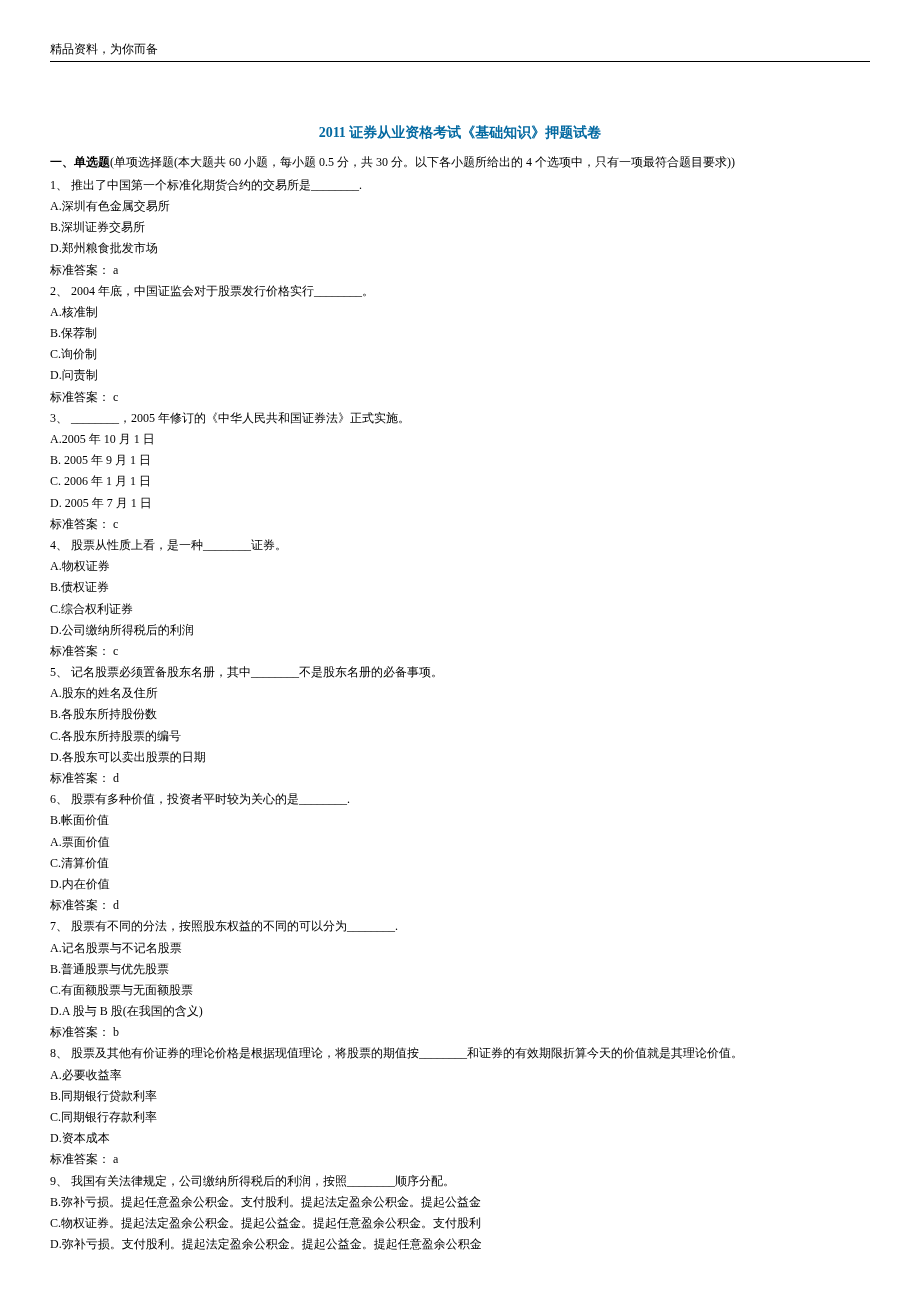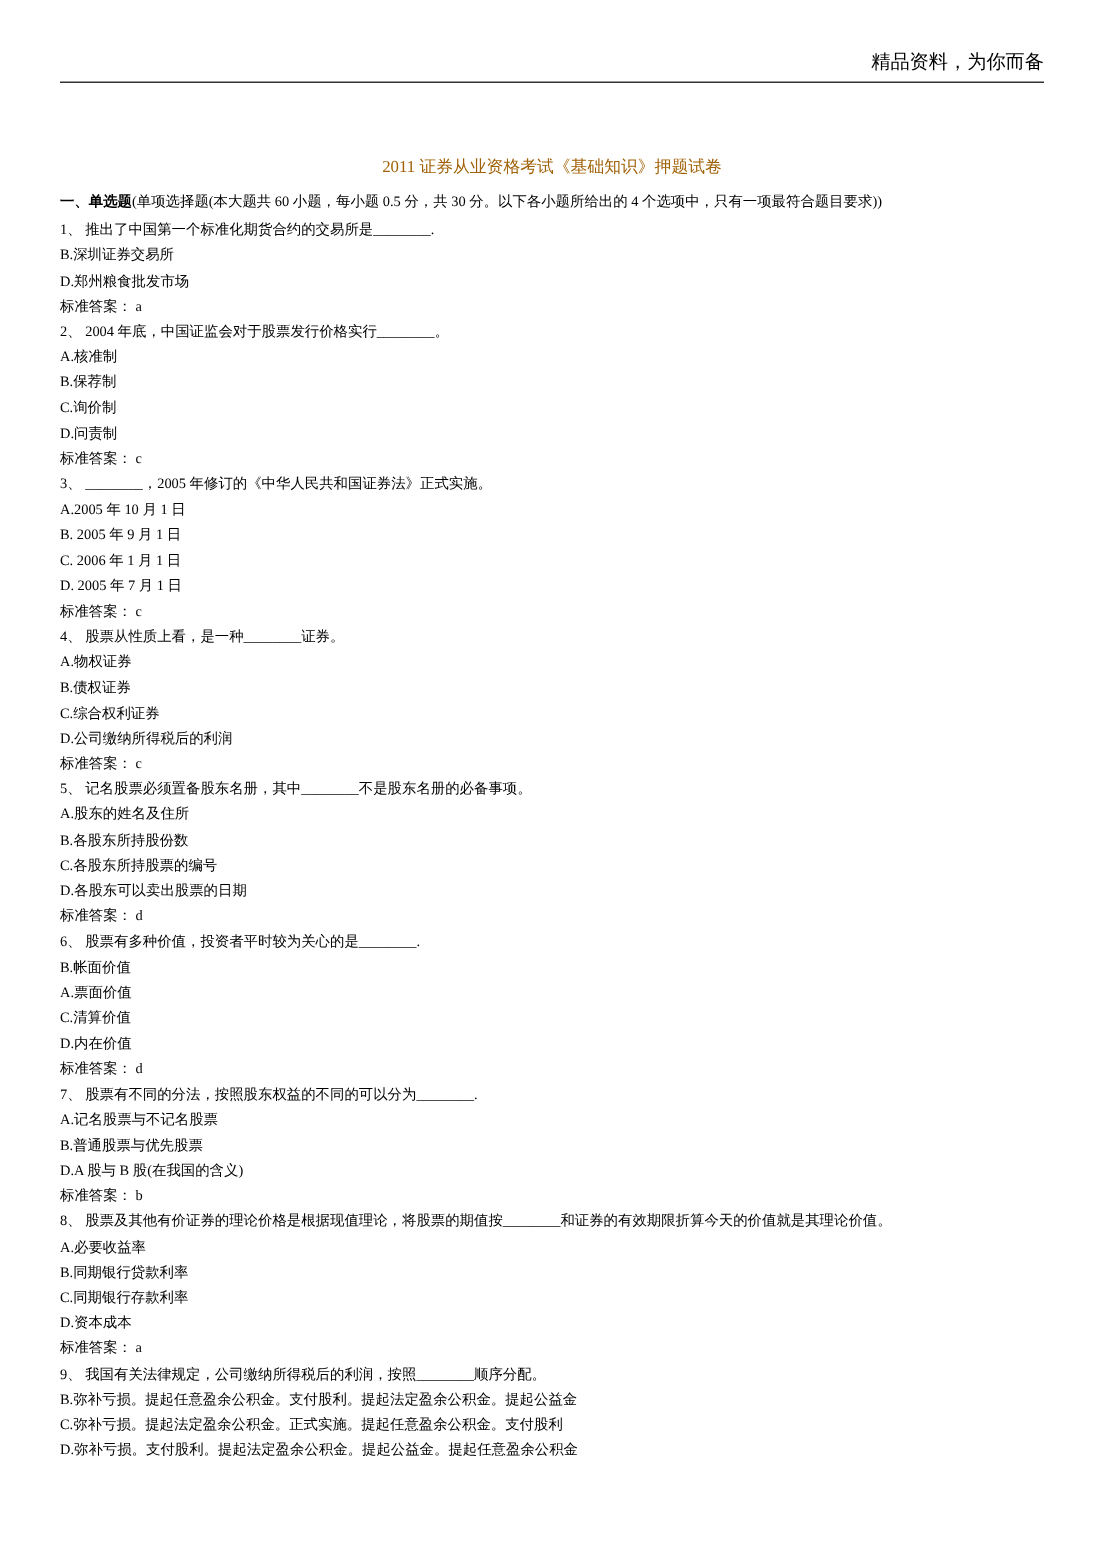--- a/index.html
+++ b/index.html
@@ -7,33 +7,33 @@
       font-size: 12px;
       line-height: 1.6;
       margin: 0;
       padding: 40px 50px;
       color: #000;
       background: #fff;
       width: 920px;
       box-sizing: border-box;
     }
     .header-text {
-      text-align: right;
-      font-size: 16px;
+      text-align: left;
+      font-size: 12px;
       margin-bottom: 2px;
     }
     .header-line {
       border-top: 1px solid #000;
       margin-bottom: 60px;
     }
     .title {
       text-align: center;
-      color: #a16207;
+      color: #0369a1;
       font-size: 14px;
-      font-weight: normal;
+      font-weight: bold;
       margin-bottom: 8px;
     }
     .section-header {
       margin-bottom: 4px;
     }
     .section-label {
       font-weight: bold;
     }
     .question {
       margin-bottom: 2px;
@@ -52,20 +52,21 @@
 <div class="header-line"></div>
 
 <div class="title">2011 证券从业资格考试《基础知识》押题试卷</div>
 
 <div class="section-header">
   <span class="section-label">一、单选题</span><span>(单项选择题(本大题共 60 小题，每小题 0.5 分，共 30 分。以下各小题所给出的 4 个选项中，只有一项最符合题目要求))</span>
 </div>
 
 <div id="questions-container">
     <div class="question">1、  推出了中国第一个标准化期货合约的交易所是________.</div>
+    <div class="option">A.深圳有色金属交易所</div>
     <div class="option">B.深圳证券交易所</div>
     <div class="option">D.郑州粮食批发市场</div>
     <div class="answer">标准答案：  a</div>
     <div class="question">2、  2004 年底，中国证监会对于股票发行价格实行________。</div>
     <div class="option">A.核准制</div>
     <div class="option">B.保荐制</div>
     <div class="option">C.询价制</div>
     <div class="option">D.问责制</div>
     <div class="answer">标准答案：  c</div>
     <div class="question">3、  ________，2005 年修订的《中华人民共和国证券法》正式实施。</div>
@@ -88,25 +89,26 @@
     <div class="answer">标准答案：  d</div>
     <div class="question">6、  股票有多种价值，投资者平时较为关心的是________.</div>
     <div class="option">B.帐面价值</div>
     <div class="option">A.票面价值</div>
     <div class="option">C.清算价值</div>
     <div class="option">D.内在价值</div>
     <div class="answer">标准答案：  d</div>
     <div class="question">7、  股票有不同的分法，按照股东权益的不同的可以分为________.</div>
     <div class="option">A.记名股票与不记名股票</div>
     <div class="option">B.普通股票与优先股票</div>
+    <div class="option">C.有面额股票与无面额股票</div>
     <div class="option">D.A 股与 B 股(在我国的含义)</div>
     <div class="answer">标准答案：  b</div>
     <div class="question">8、  股票及其他有价证券的理论价格是根据现值理论，将股票的期值按________和证券的有效期限折算今天的价值就是其理论价值。</div>
     <div class="option">A.必要收益率</div>
     <div class="option">B.同期银行贷款利率</div>
     <div class="option">C.同期银行存款利率</div>
     <div class="option">D.资本成本</div>
     <div class="answer">标准答案：  a</div>
     <div class="question">9、  我国有关法律规定，公司缴纳所得税后的利润，按照________顺序分配。</div>
     <div class="option">B.弥补亏损。提起任意盈余公积金。支付股利。提起法定盈余公积金。提起公益金</div>
-    <div class="option">C.弥补亏损。提起法定盈余公积金。正式实施。提起任意盈余公积金。支付股利</div>
+    <div class="option">C.物权证券。提起法定盈余公积金。提起公益金。提起任意盈余公积金。支付股利</div>
     <div class="option">D.弥补亏损。支付股利。提起法定盈余公积金。提起公益金。提起任意盈余公积金</div>
   </div>
 
 </body></html>

